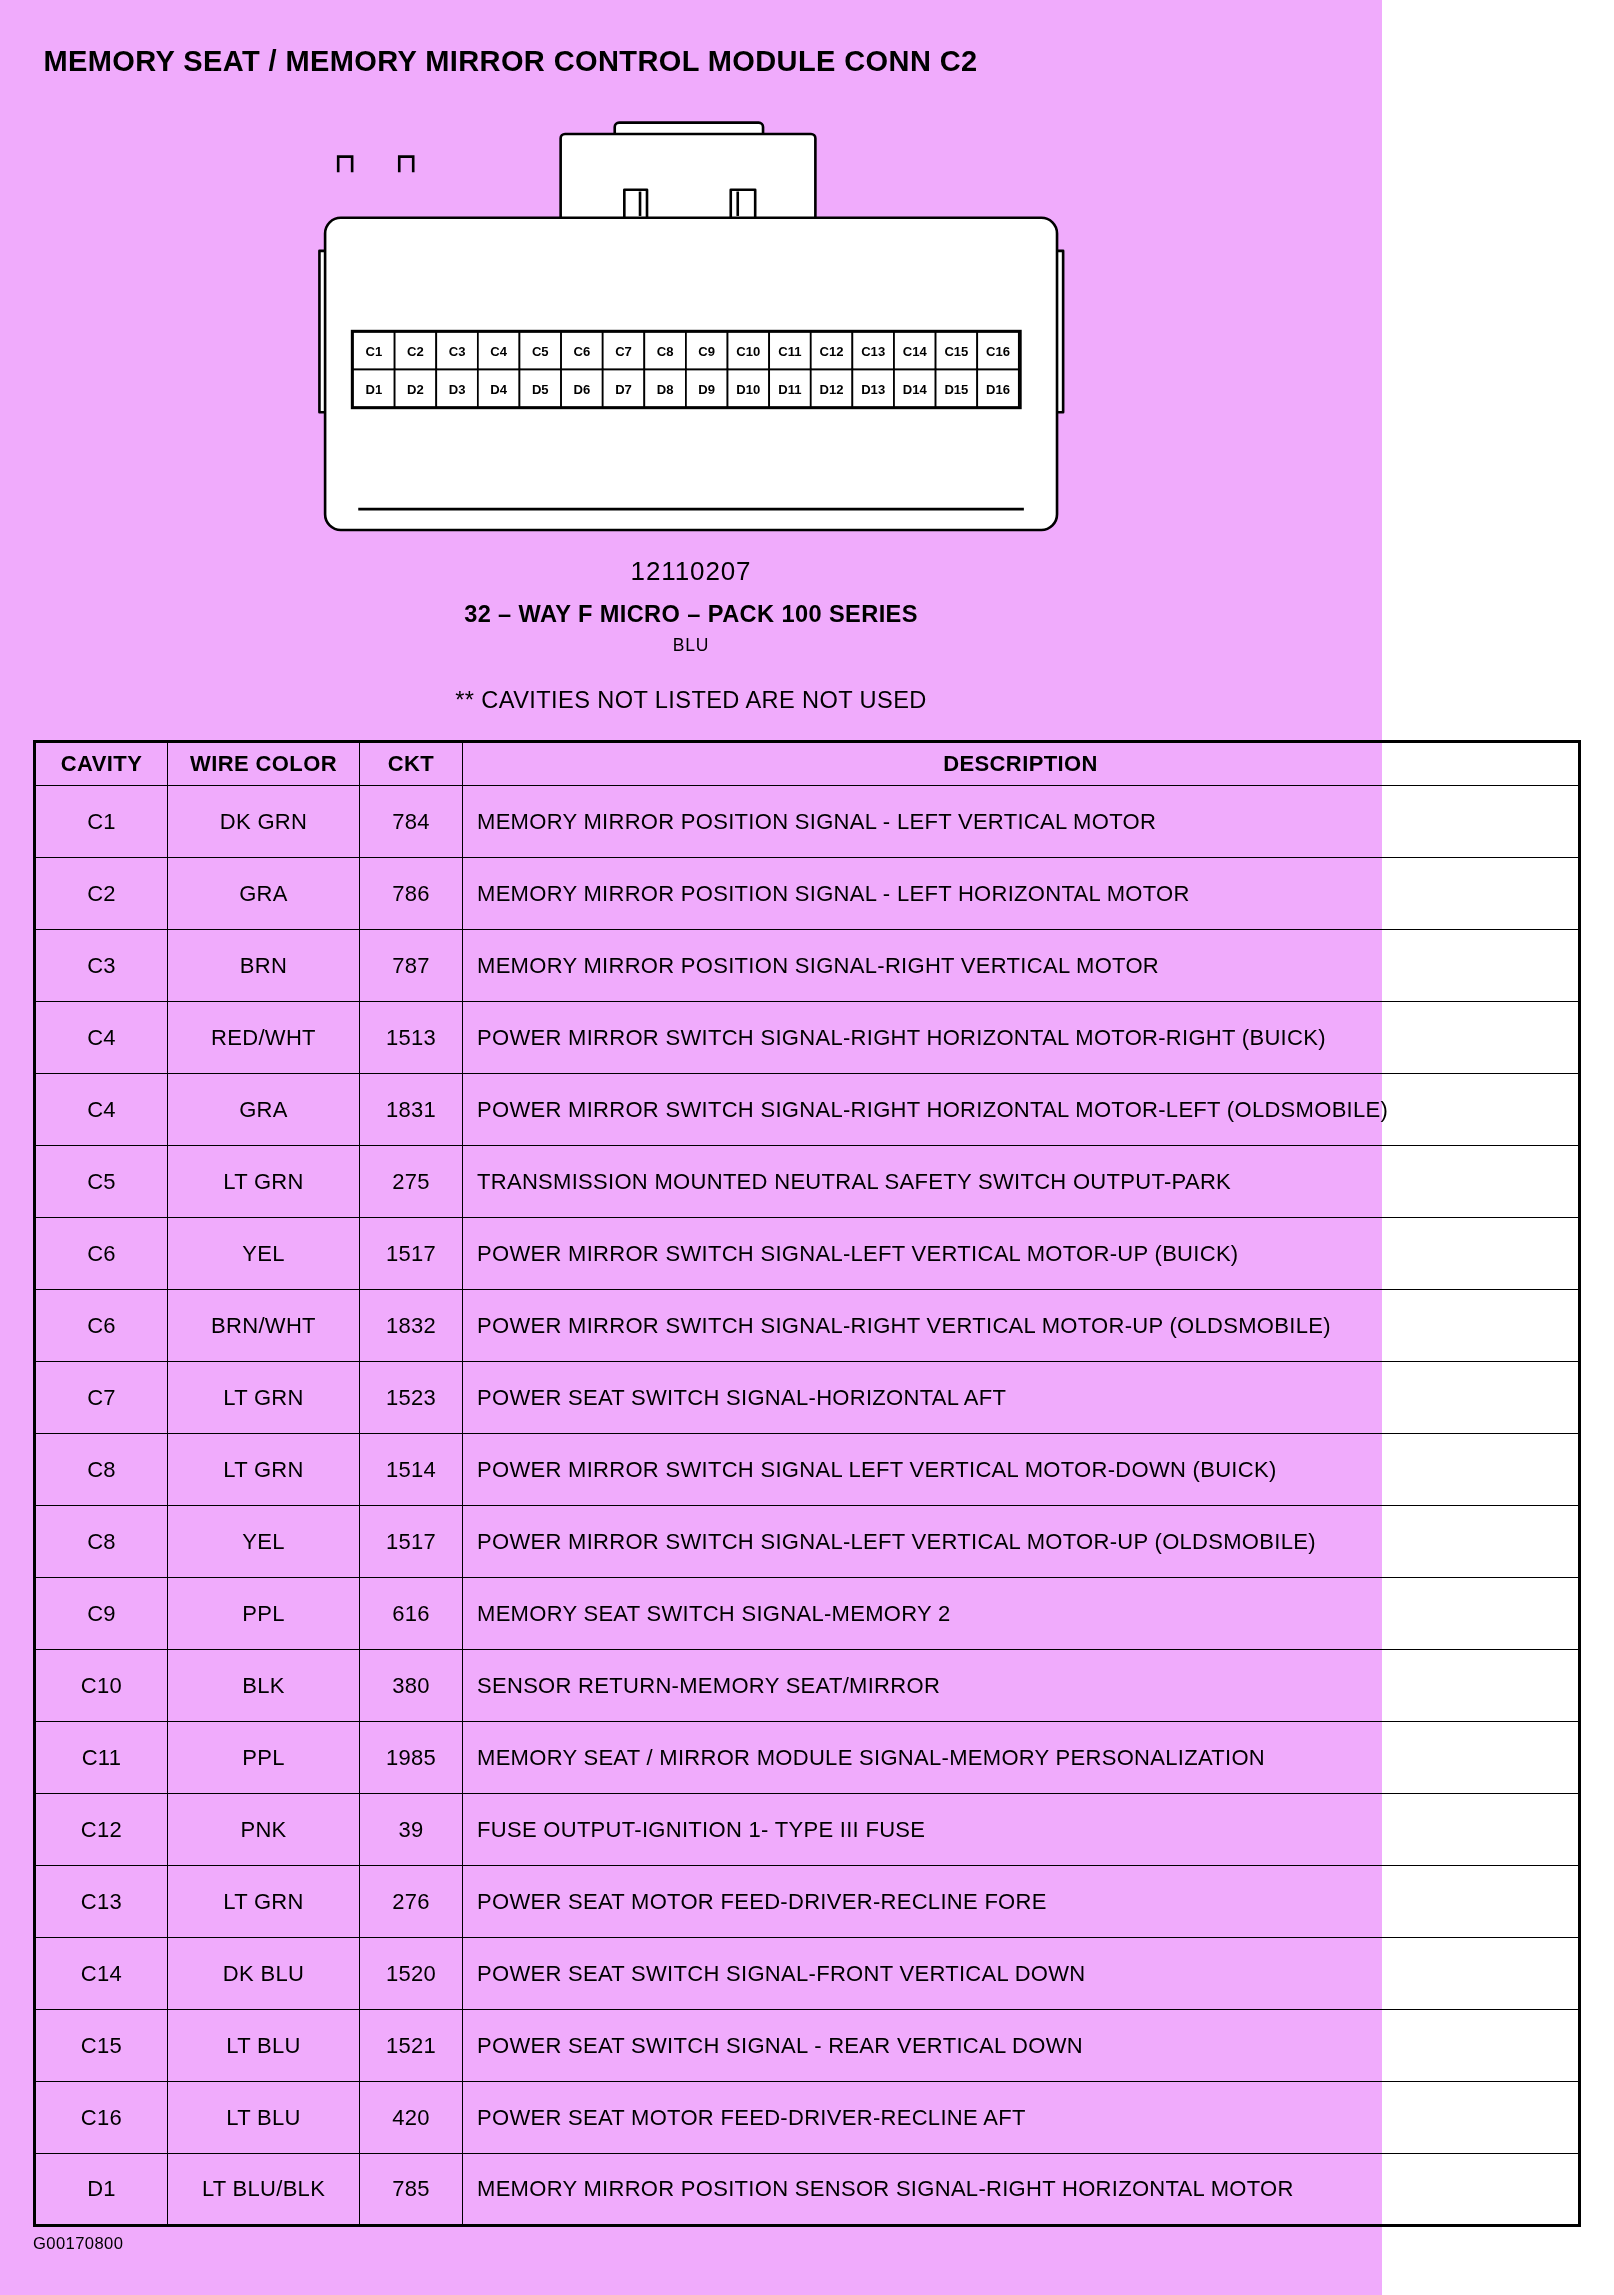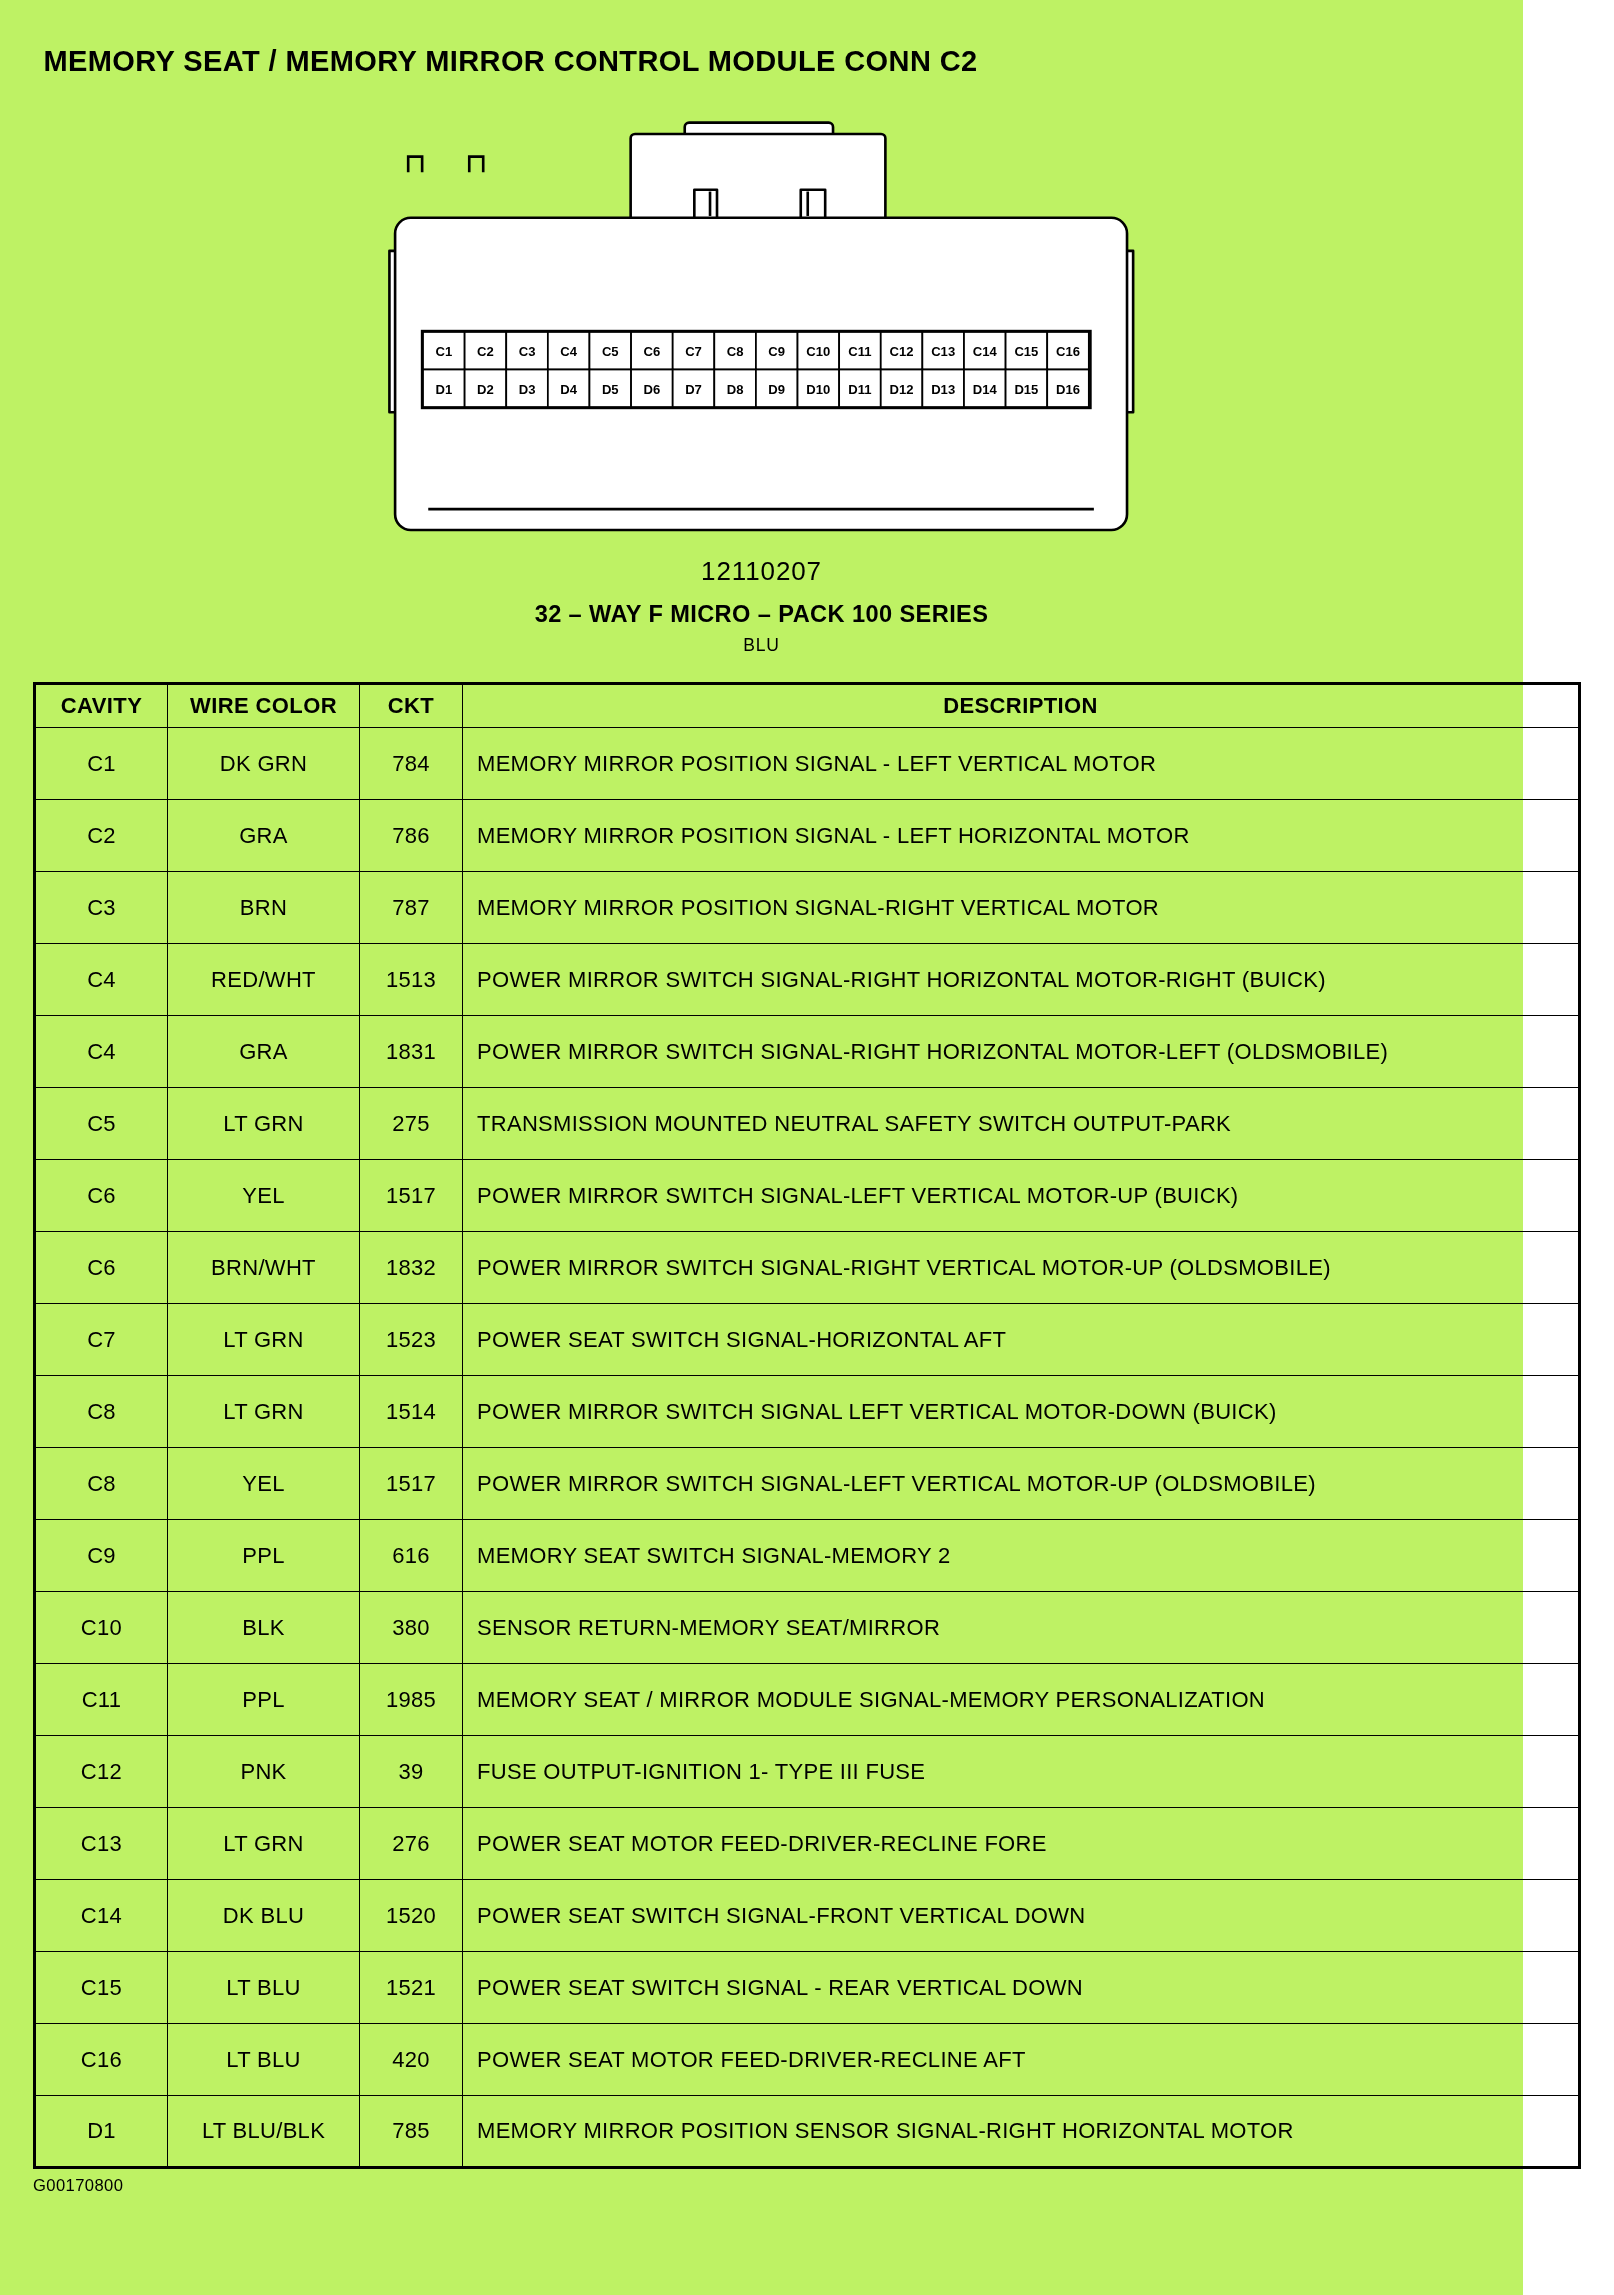--- a/index.html
+++ b/index.html
@@ -5,23 +5,23 @@
   * { box-sizing: border-box; }
   html, body { margin: 0; padding: 0; }
   body {
     width: 1615px;
     background: #ffffff;
     color: #000;
     font-family: "Liberation Sans", sans-serif;
   }
   .page {
     position: relative;
-    width: 1523px;
+    width: 1382px;
     min-height: 2295px;
-    background: #bef264;
+    background: #f0abfc;
     padding: 33px 33px 12.2px 33px;
   }
   .title {
     margin: 12.2px 0 0 10.5px;
     font-size: 29px;
     font-weight: bold;
     letter-spacing: 0.4px;
     white-space: nowrap;
   }
   .figure {
@@ -252,20 +252,21 @@
             <rect x="755.50" y="286" width="47.70" height="43" fill="#ffffff" stroke="#000000" stroke-width="2"></rect>
             <text x="779.35" y="314" text-anchor="middle" class="pin-label">D16</text>
           </g>
         </g>
     </svg>
   </div>
 
   <div class="part-number">12110207</div>
   <div class="series">32 – WAY F MICRO – PACK 100 SERIES</div>
   <div class="color-code">BLU</div>
+  <div class="note">** CAVITIES NOT LISTED ARE NOT USED</div>
 
   <table class="pinout">
     <colgroup>
       <col style="width:133px">
       <col style="width:192px">
       <col style="width:103px">
       <col>
     </colgroup>
     <thead>
       <tr>

